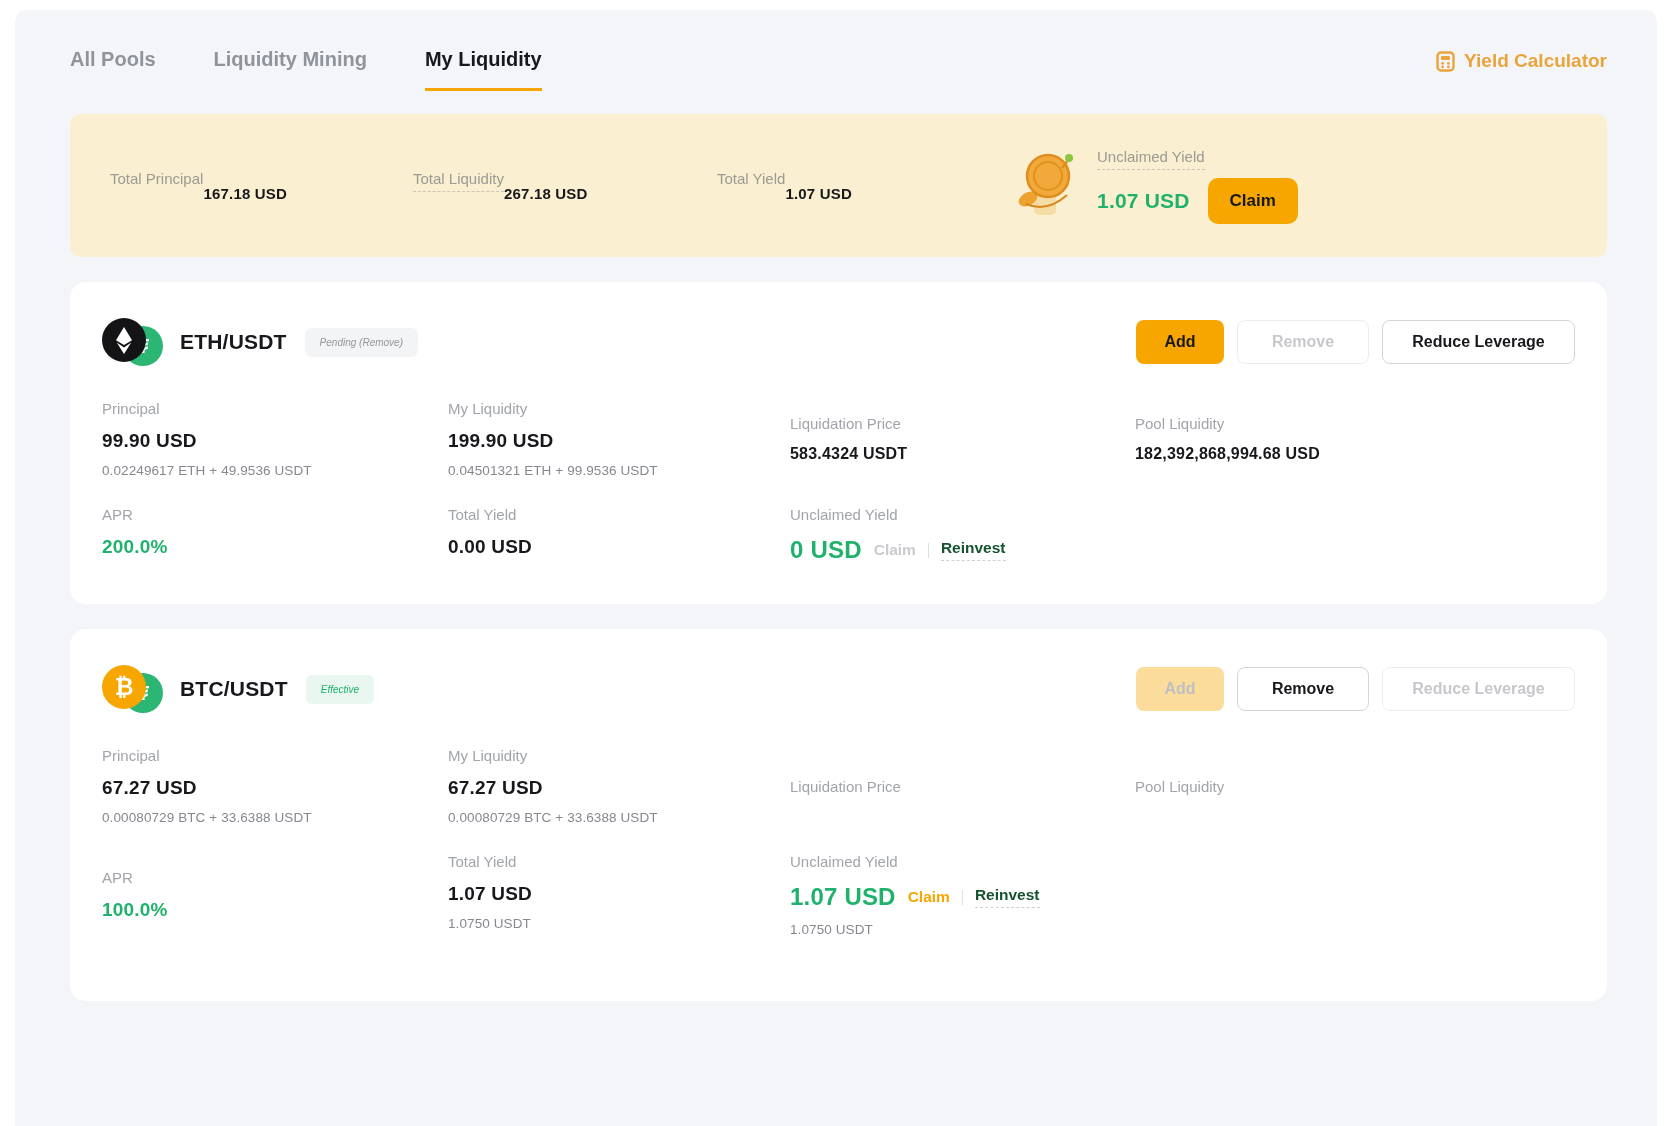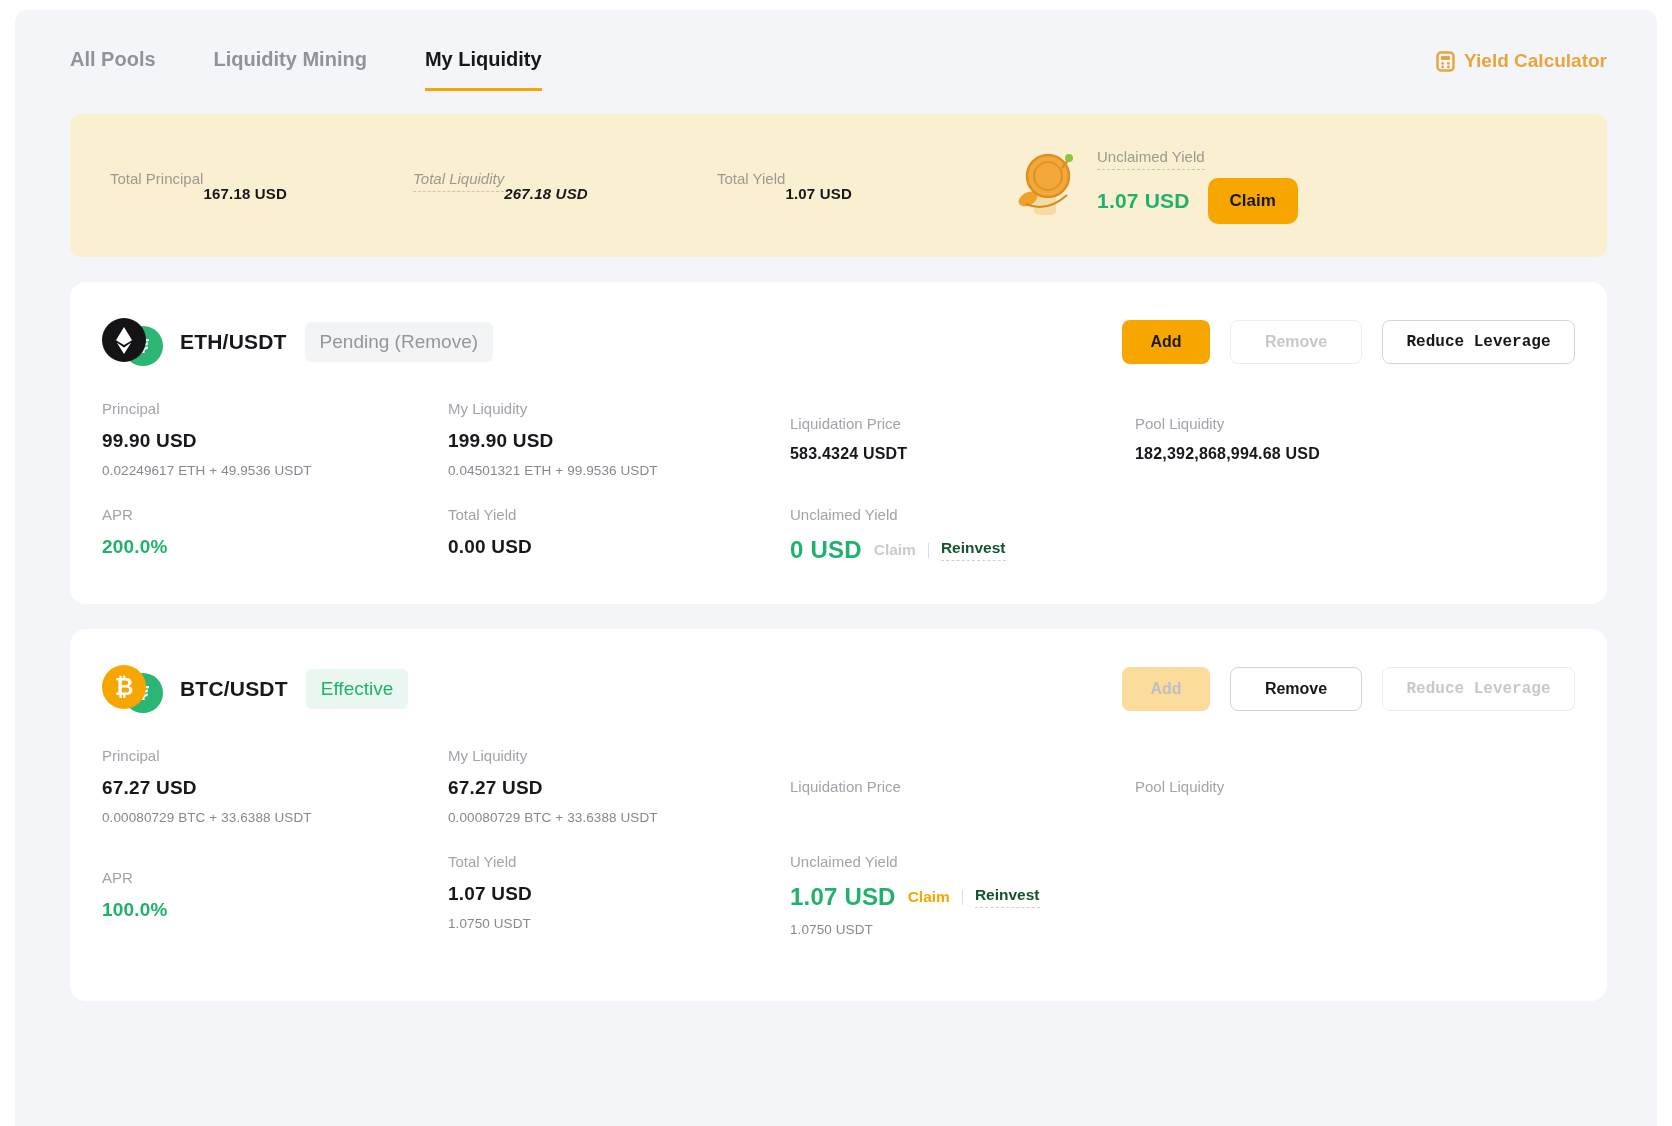--- a/index.html
+++ b/index.html
@@ -21,21 +21,21 @@
   .tab.active{color:#17181C;border-bottom:3px solid #F7A600;}
   .yield-calc{margin-left:auto;display:flex;align-items:center;gap:9px;color:#E9A43B;
     font-weight:700;font-size:19px;cursor:pointer;margin-top:2px;}
   
   .banner{
     margin-top:23px;background:#FAF0D1;border-radius:10px;height:143px;
     display:flex;align-items:center;padding:0 40px;box-sizing:border-box;
   }
   .banner-col{display:flex;}
   .banner-col.c1{width:303px;}
-  .banner-col.c2{width:304px;font-style:italic;}
+  .banner-col.c2{width:304px;}
   .banner-col.c3{width:240px;}
   .banner-label{font-size:15px;color:#9B9A93;}
   .banner-value{font-size:15px;font-weight:700;color:#17181C;margin-top:15px;letter-spacing:.2px;}
   .dashed{display:inline-block;border-bottom:1px dashed #C9C6B8;padding-bottom:4px;}
   .unclaimed-group{display:flex;align-items:center;margin-left:60px;}
   .coin-illustration{margin-right:22px;flex:none;}
   .unclaimed-col{display:flex;flex-direction:column;}
   .unclaimed-valrow{display:flex;align-items:center;margin-top:8px;}
   .unclaimed-value{font-size:21px;font-weight:700;color:#20B26C;letter-spacing:.2px;}
   .claim-btn{
@@ -48,32 +48,32 @@
   .card.second{padding-bottom:64px;}
   .card-header{display:flex;align-items:center;}
   .pair-icon{width:62px;height:48px;position:relative;flex:none;}
   .coin{position:absolute;border-radius:50%;display:flex;align-items:center;justify-content:center;
     color:#fff;font-weight:700;}
   .coin.quote{width:40px;height:40px;left:21px;top:8px;background:#2BB673;font-size:20px;}
   .coin.base{width:44px;height:44px;left:0;top:0;}
   .coin.base.eth{background:#141416;}
   .coin.base.btc{background:#F7A600;font-size:23px;}
   .pair-name{font-size:21px;font-weight:700;margin-left:16px;letter-spacing:.2px;}
-  .status-badge{margin-left:18px;padding:9px 15px;border-radius:6px;font-size:19px;}
+  .status-badge{margin-left:18px;padding:9px 15px;border-radius:6px;font-size:10px;font-style:italic;}
   .status-badge.pending{background:#F3F4F6;color:#94969B;}
   .status-badge.effective{background:#E9F7F0;color:#20B26C;}
-  .header-buttons{margin-left:auto;display:flex;gap:20px;}
+  .header-buttons{margin-left:auto;display:flex;gap:13px;}
   .btn{height:44px;border-radius:8px;font-size:16px;font-weight:600;cursor:pointer;
     display:flex;align-items:center;justify-content:center;box-sizing:border-box;
     font-family:inherit;}
   .btn-add{width:88px;background:#F7A600;color:#17181C;border:none;}
   .btn-add.disabled{background:#FBDC9B;color:#BDBFC2;cursor:default;}
   .btn-outline{background:#fff;border:1px solid #D2D5DA;color:#17181C;}
   .btn-remove{width:132px;}
-  .btn-reduce{width:193px;font-family:Liberation Mono, monospace;}
+  .btn-reduce{width:193px;}
   .btn-outline.disabled{border-color:#ECEDF0;color:#C6C8CC;cursor:default;}
   
   .stats{display:grid;grid-template-columns:346px 342px 345px 1fr;margin-top:34px;row-gap:28px;}
   .stat .label{font-size:15px;color:#A1A4AA;}
   .stat .value{font-size:19px;font-weight:700;color:#17181C;margin-top:13px;letter-spacing:.2px;}
   .stat .value.big{font-size:16px;}
   .stat .value.green{color:#20B26C;}
   .stat .sub{font-size:13.5px;color:#85888E;margin-top:11px;letter-spacing:.1px;}
   .stat.vcenter{align-self:center;}
   .yield-row{display:flex;align-items:center;margin-top:13px;}

